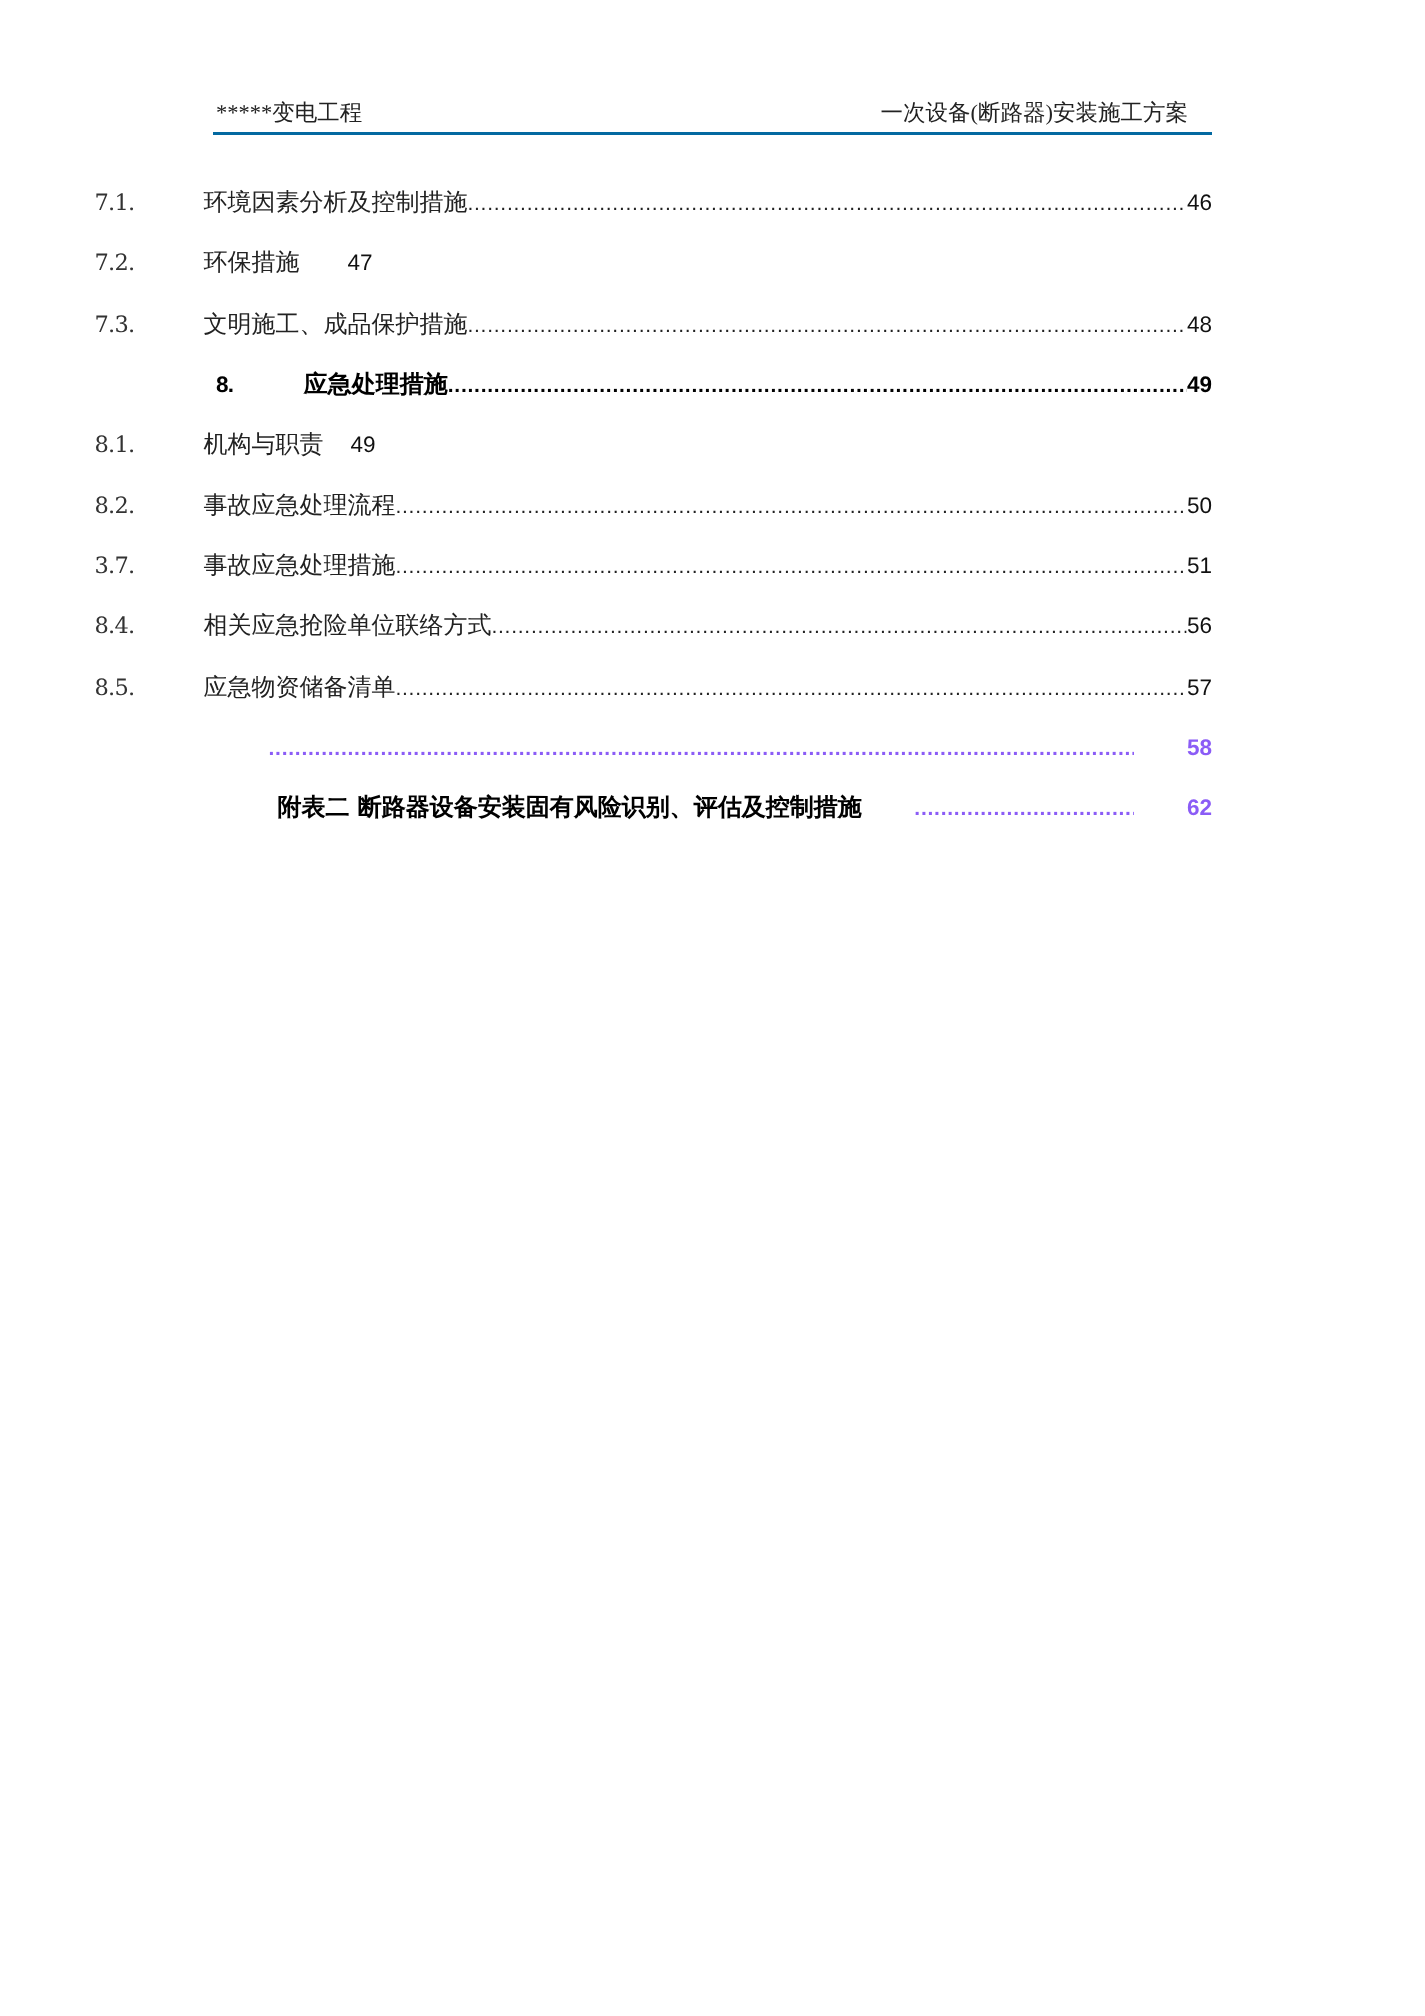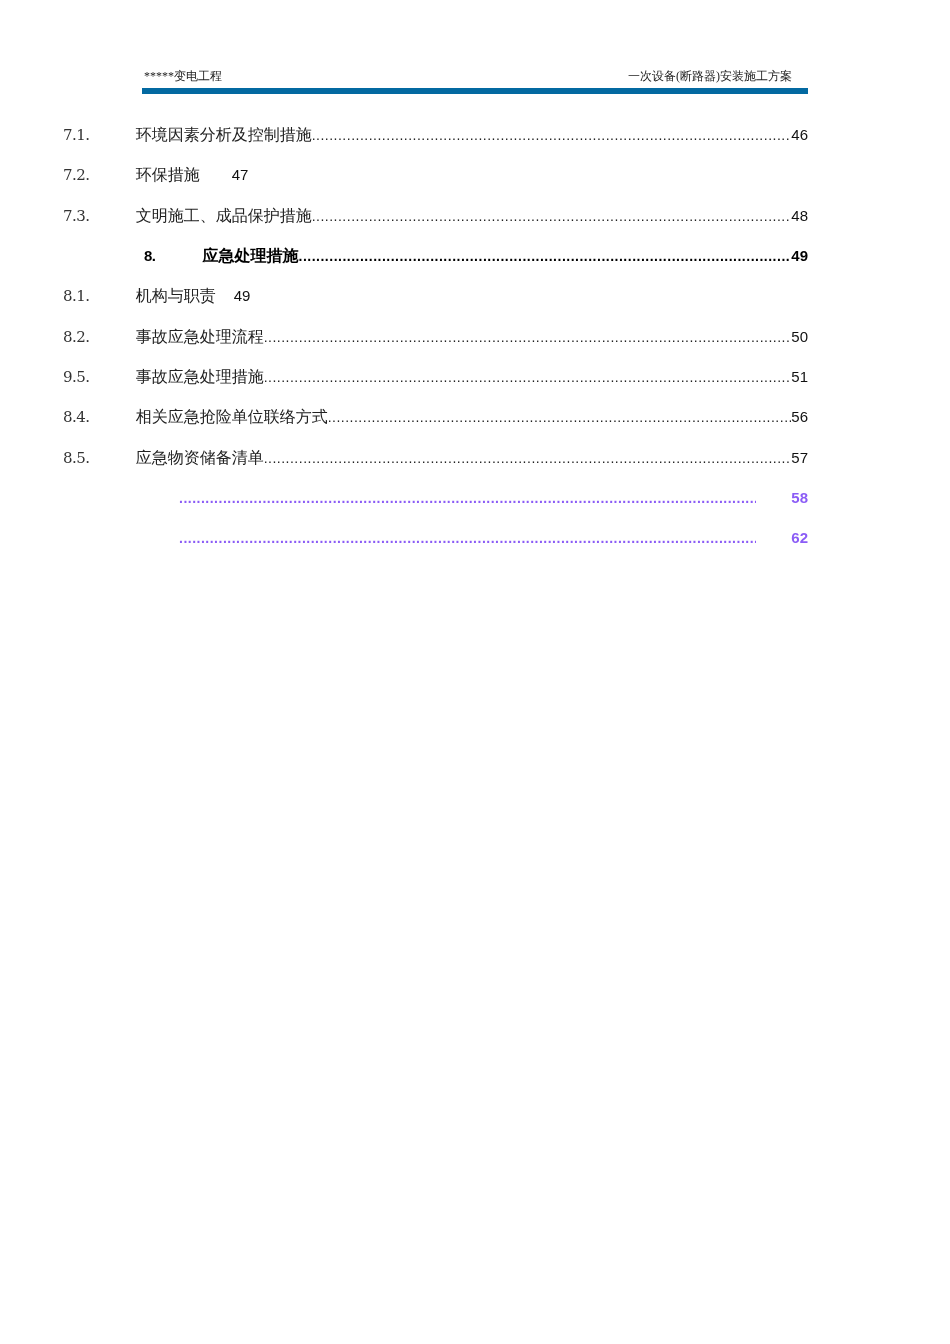--- a/index.html
+++ b/index.html
@@ -14,22 +14,22 @@
       overflow: hidden;
       font-family: "DejaVu Serif", "Liberation Serif", serif;
       color: #111111;
     }
     .page-header {
       position: absolute;
       left: 142px;
       top: 66px;
       width: 666px;
       height: 22px;
-      border-bottom: 6px solid #0369a1;
-      font-size: 12px;
+      border-bottom: 2px solid #0369a1;
+      font-size: 15px;
       line-height: 20px;
       color: #222222;
     }
     .header-left {
       position: absolute;
       left: 2px;
       top: 0;
       font-family: "Liberation Serif", serif;
     }
     .header-right {
@@ -155,21 +155,21 @@
   </div>
 
   <div class="toc-entry" style="left:63px; top:325px; width:745px;">
     <span class="num">8.2.</span>
     <span class="title">事故应急处理流程</span>
     <span class="leader"></span>
     <span class="page">50</span>
   </div>
 
   <div class="toc-entry" style="left:63px; top:365px; width:745px;">
-    <span class="num">9.5.</span>
+    <span class="num">3.7.</span>
     <span class="title">事故应急处理措施</span>
     <span class="leader"></span>
     <span class="page">51</span>
   </div>
 
   <div class="toc-entry" style="left:63px; top:405px; width:745px;">
     <span class="num">8.4.</span>
     <span class="title">相关应急抢险单位联络方式</span>
     <span class="leader"></span>
     <span class="page">56</span>
@@ -181,17 +181,18 @@
     <span class="leader"></span>
     <span class="page">57</span>
   </div>
 
   <div class="toc-entry level-1 appendix" style="left:144px; top:486px; width:664px;">
     <span class="leader"></span>
     <span class="page">58</span>
   </div>
 
   <div class="toc-entry level-1 appendix" style="left:144px; top:526px; width:664px;">
+    <span class="title">附表二 断路器设备安装固有风险识别、评估及控制措施</span>
     <span class="leader"></span>
     <span class="page">62</span>
   </div>
 
 </div>
 
 </body></html>

